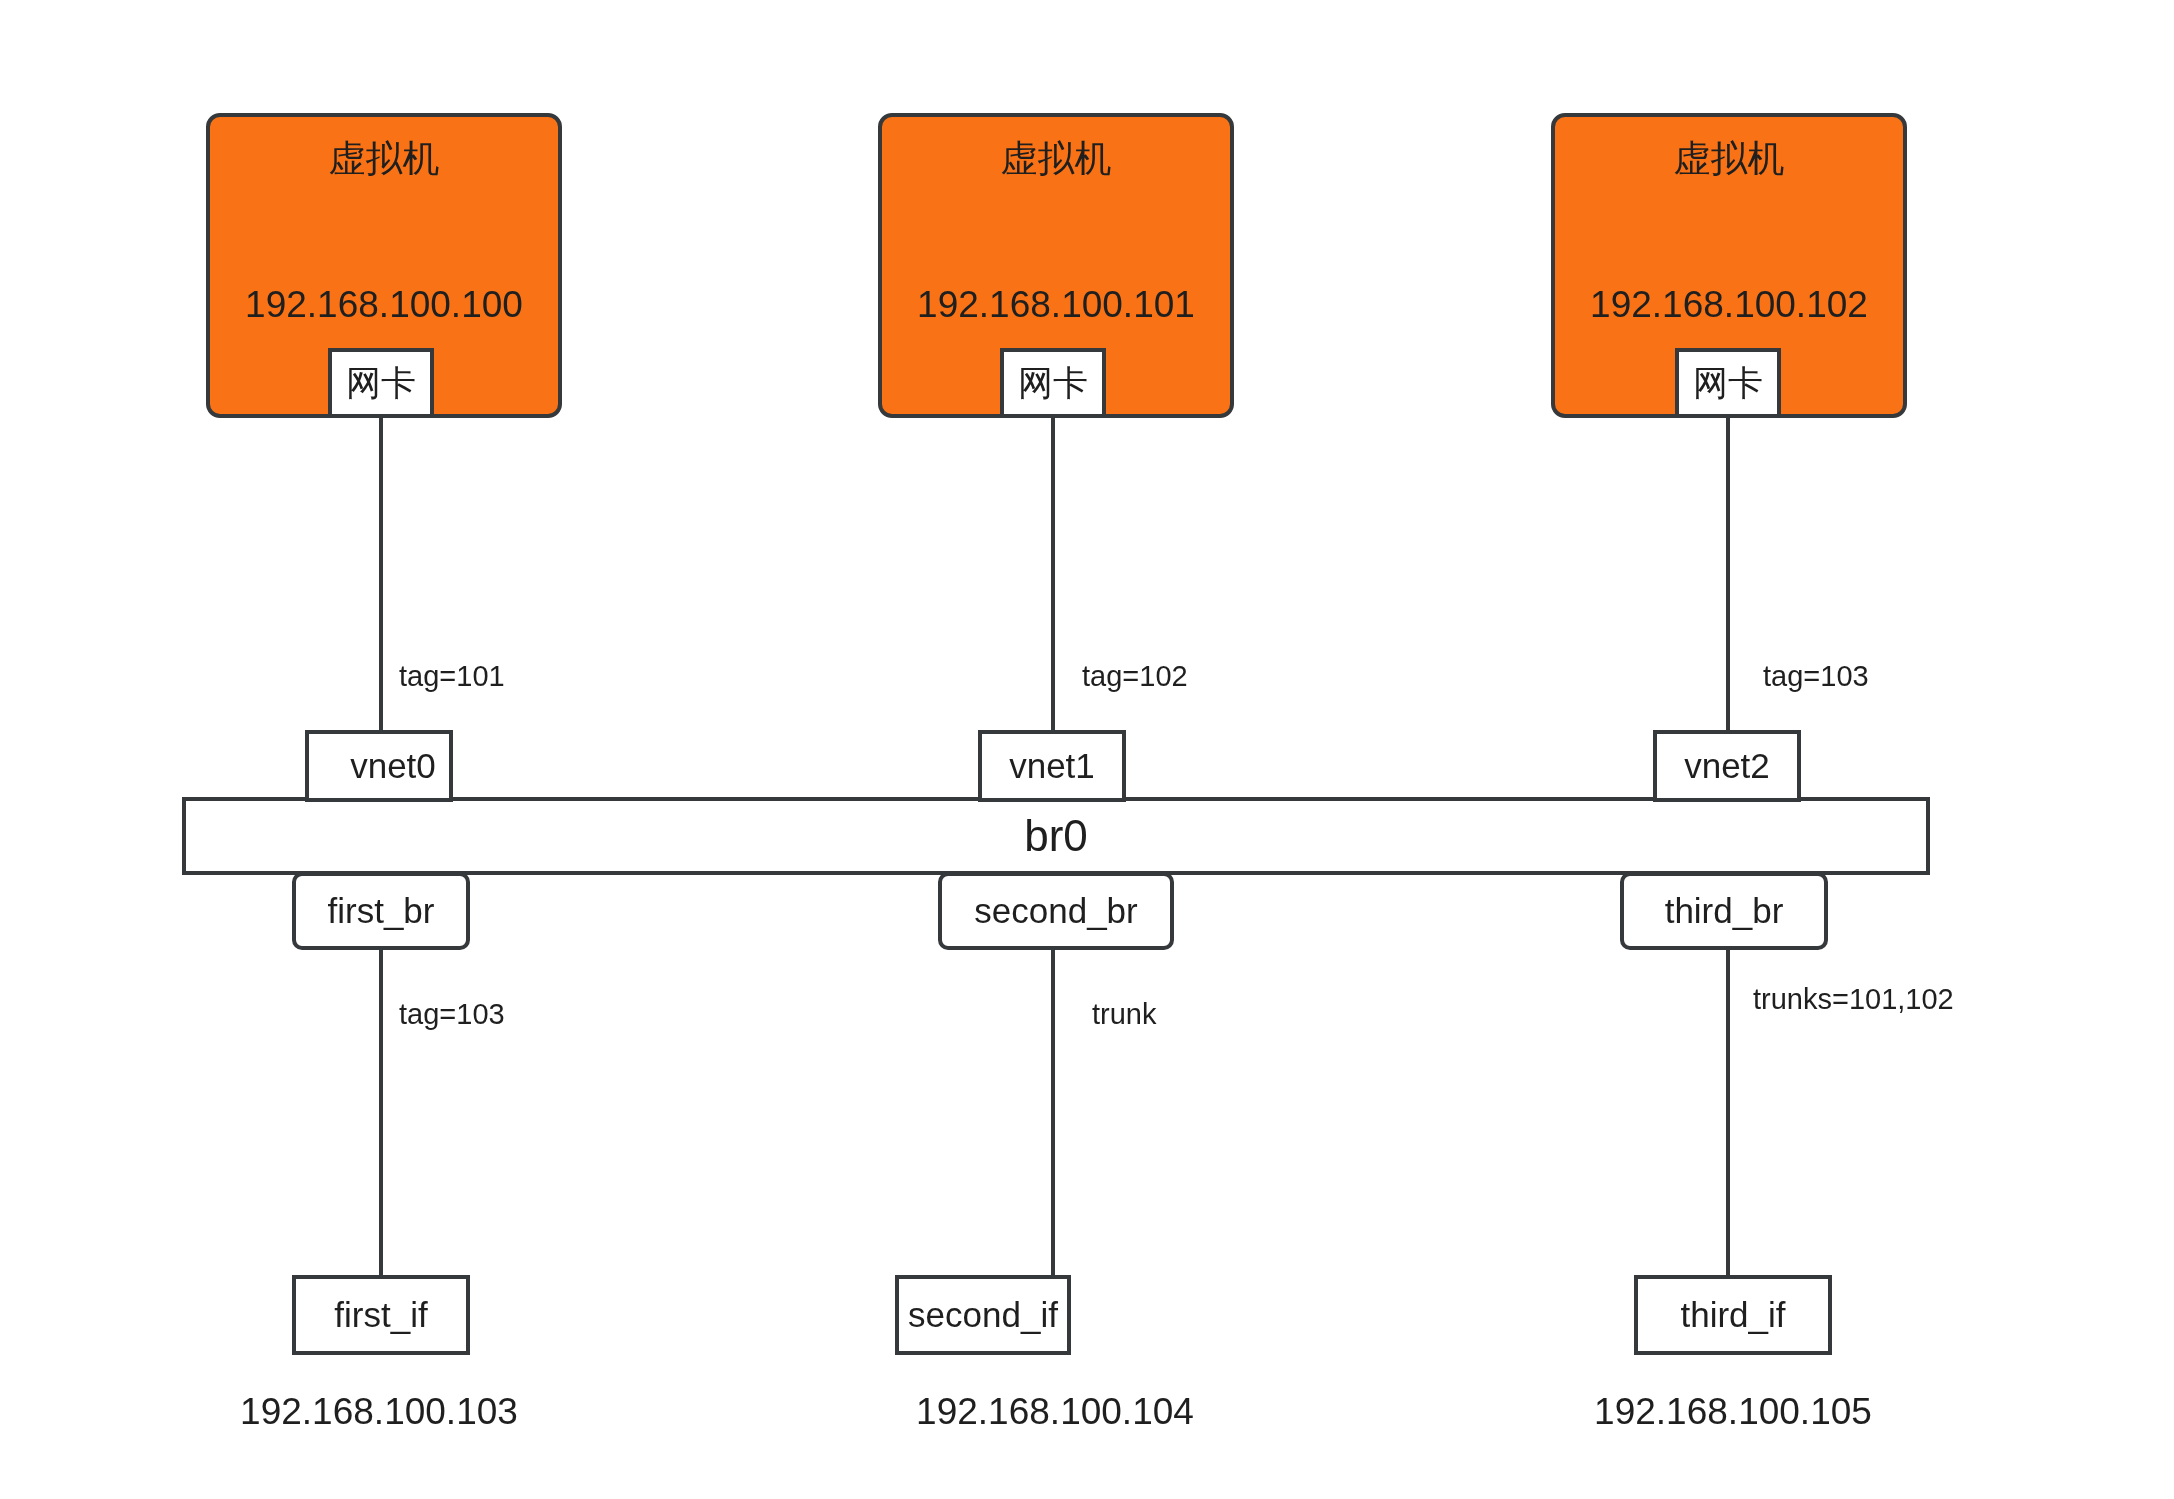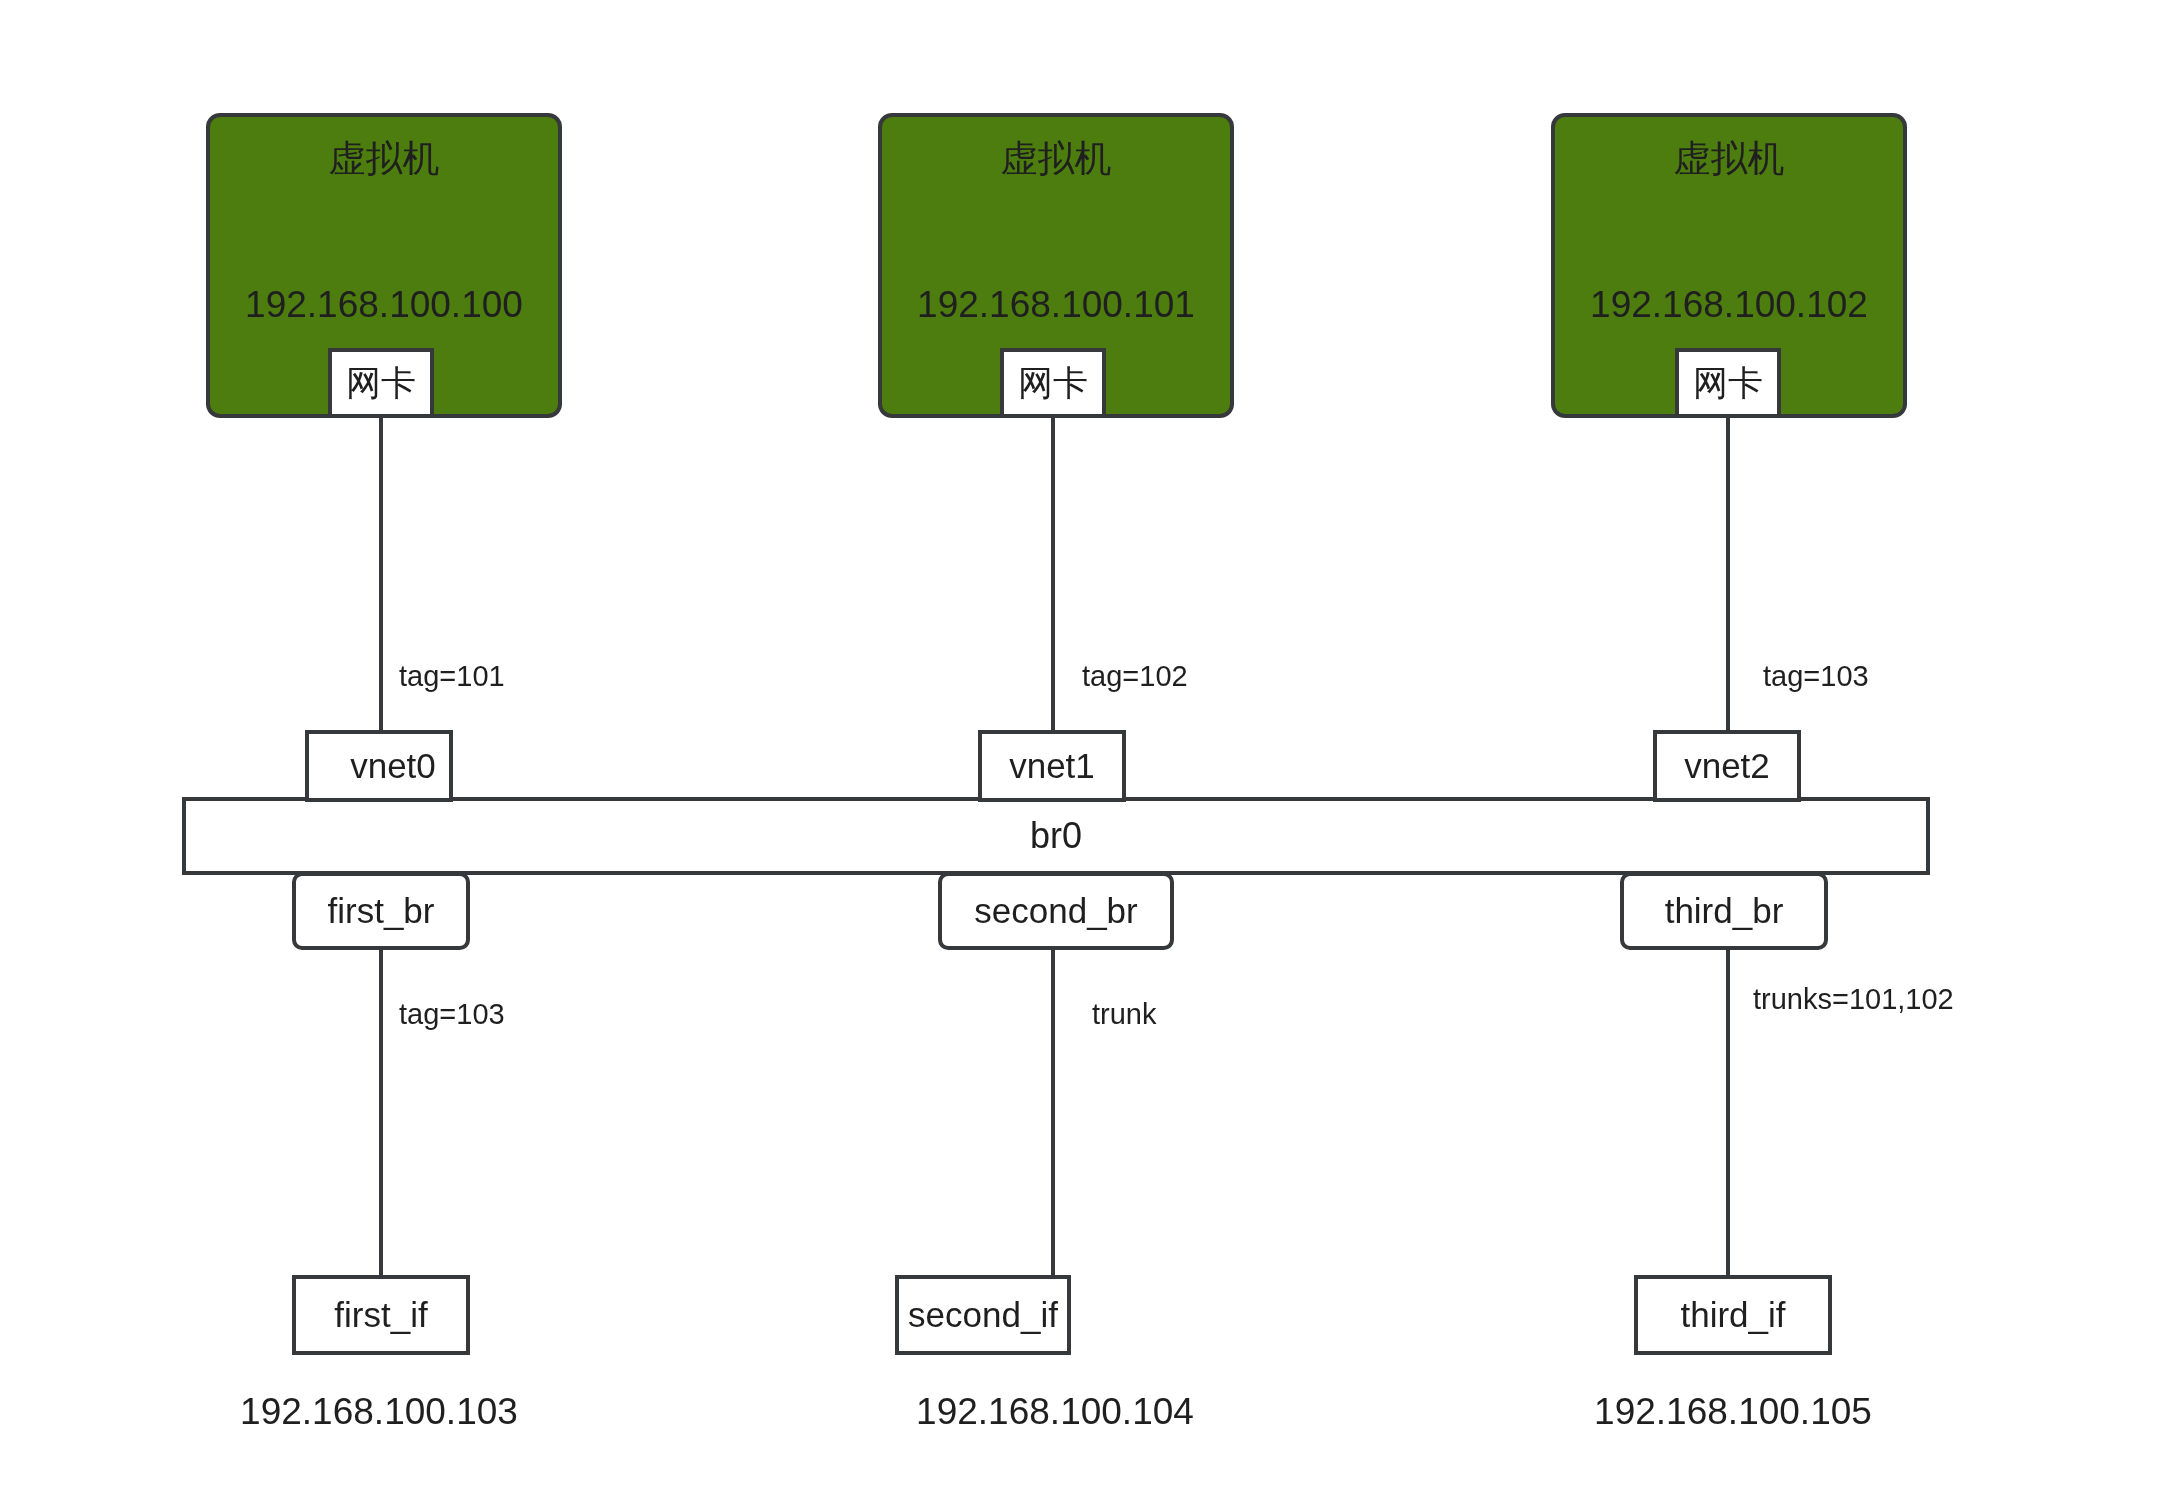--- a/index.html
+++ b/index.html
@@ -10,21 +10,21 @@
     color:#1f1f1f;
     overflow:hidden;
   }
   #diagram{position:relative;width:2174px;height:1499px;}
 
   
   .abs{position:absolute;box-sizing:border-box;}
 
   
   .vm-box{
-    background:#4d7c0f;
+    background:#f97316;
     border:4px solid #36393b;
     border-radius:14px;
     width:356px;height:305px;
   }
   .vm-title{
     position:absolute;left:0;right:0;top:22px;
     text-align:center;font-size:37px;line-height:1.1;
     color:#1f1f1f;
   }
   .vm-ip{
@@ -54,21 +54,21 @@
   .br-box{width:178px;height:78px;border-radius:10px;}
   .if-box{width:178px;height:80px;}
 
   
   .bridge-bar{
     background:#ffffff;
     border:4px solid #36393b;
     left:182px;width:1748px;
     top:797px;height:78px;
     display:flex;align-items:center;justify-content:center;
-    font-size:36px;
+    font-size:44px;
   }
 
   
   .vline{background:#36393b;width:4px;}
 
   
   .edge-label{
     font-size:29px;line-height:1;white-space:nowrap;color:#1f1f1f;
   }
   .ip-label{

